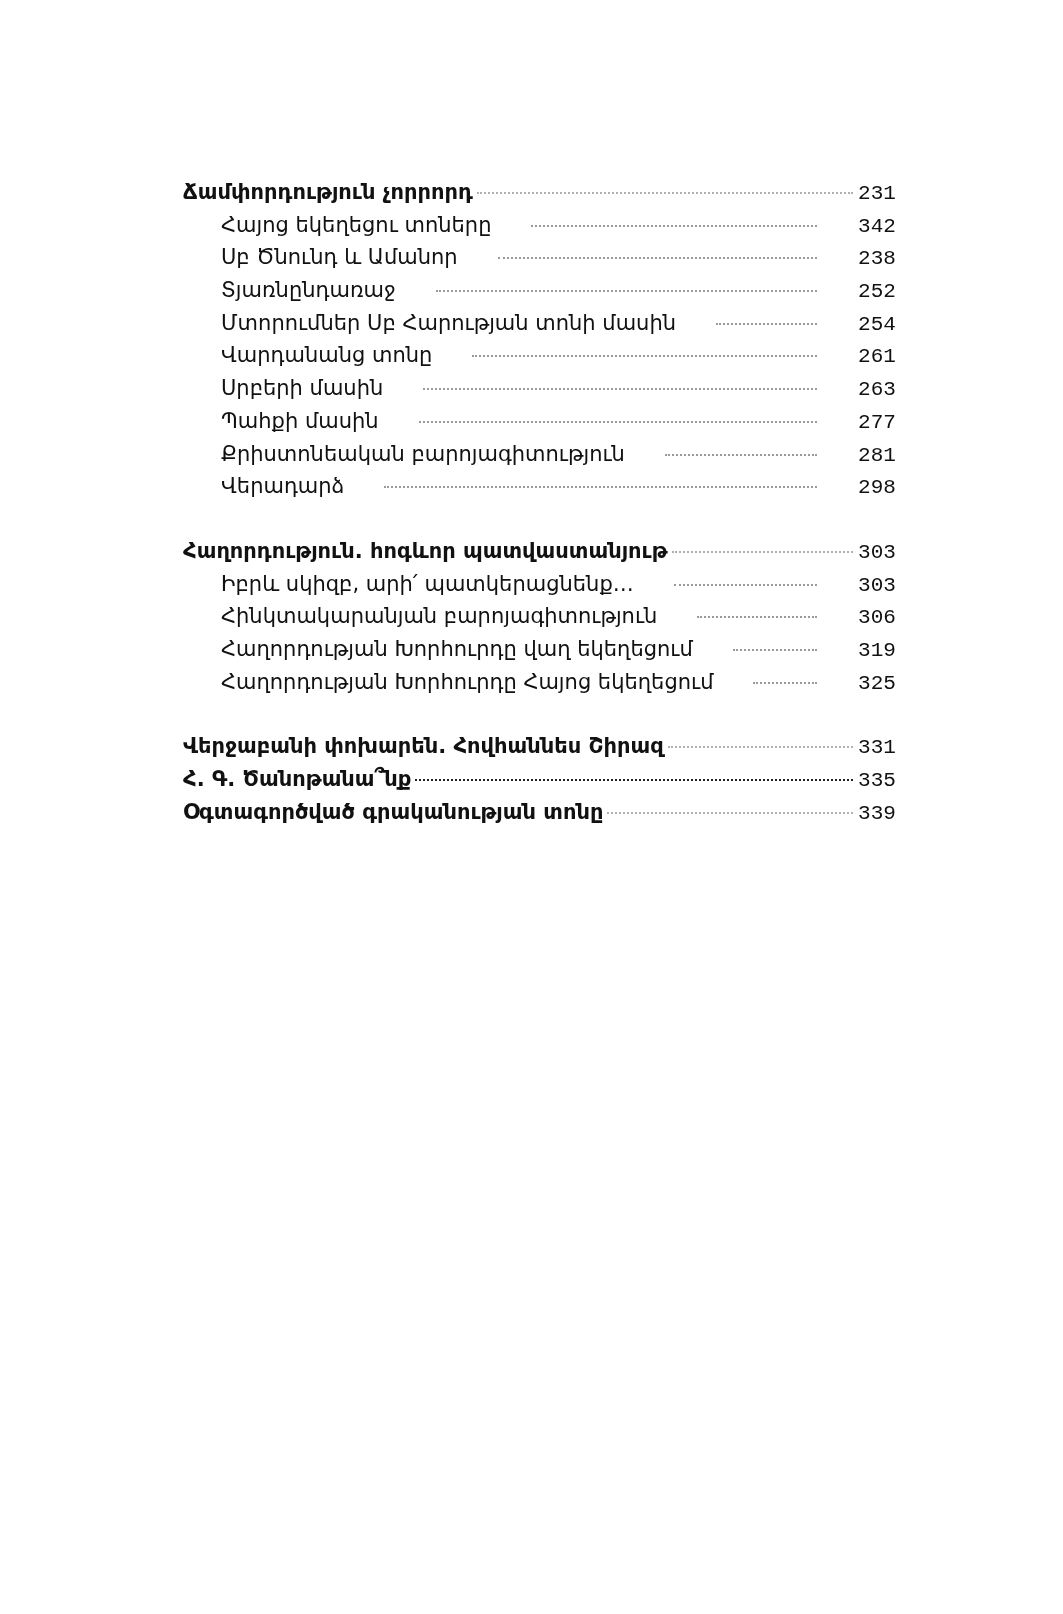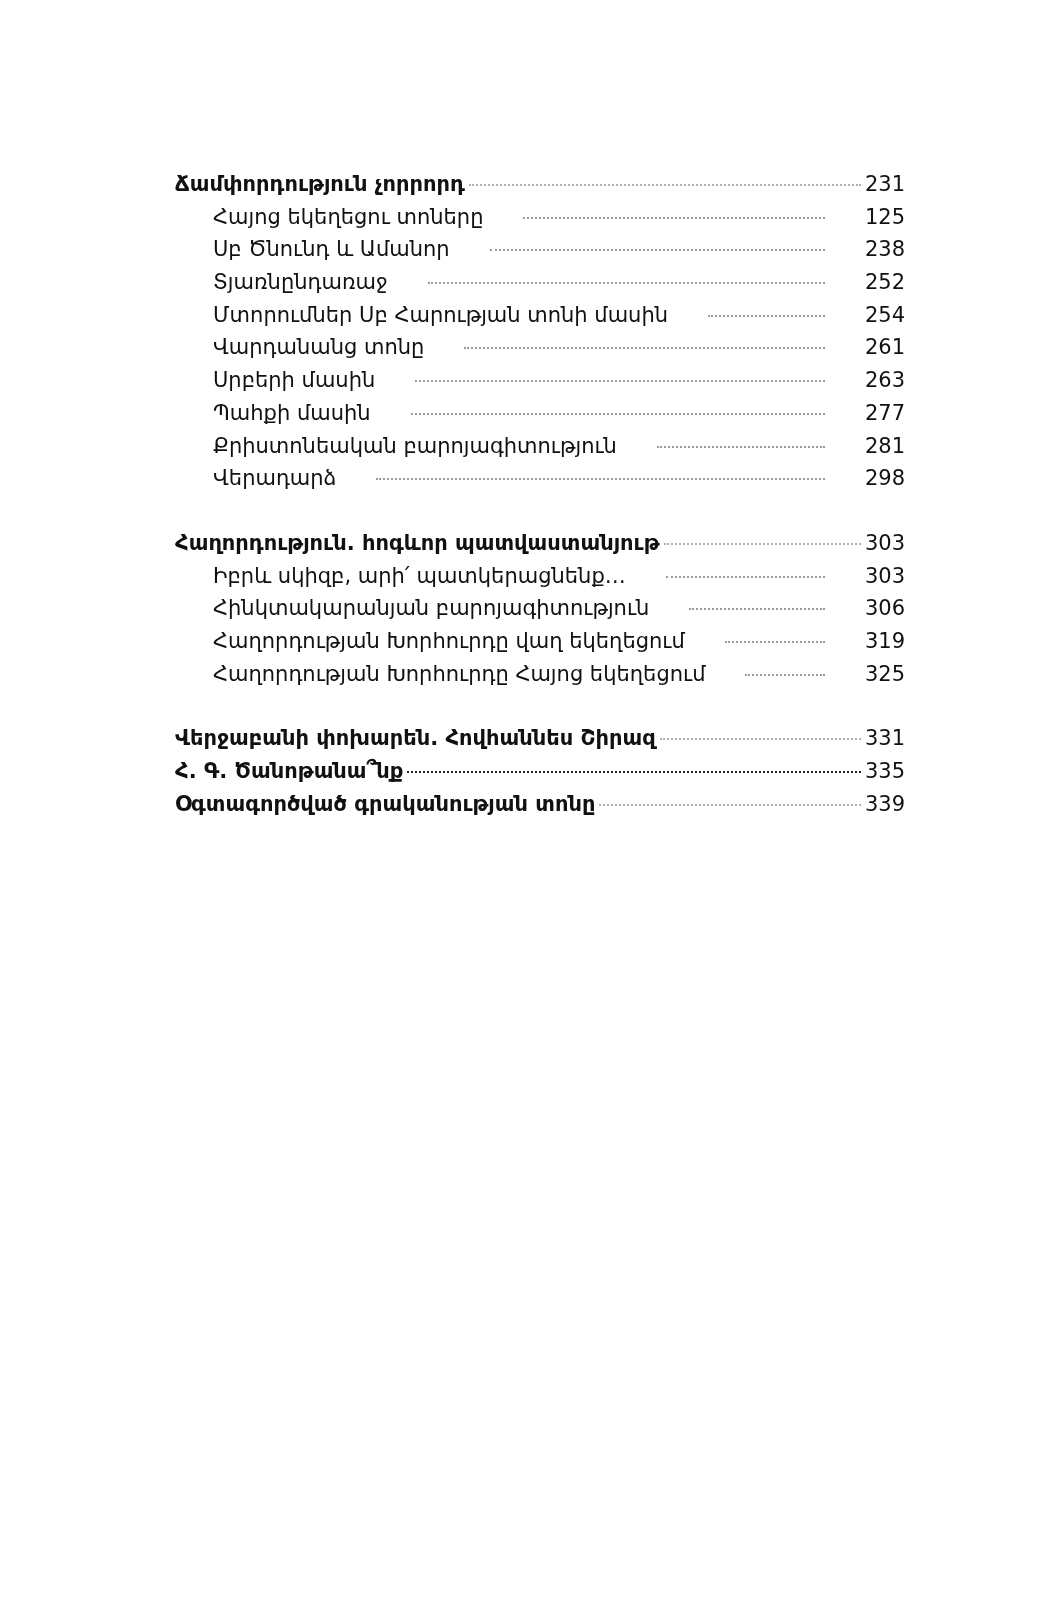--- a/index.html
+++ b/index.html
@@ -15,21 +15,21 @@
       font-family: "DejaVu Sans", "Liberation Sans", sans-serif;
       color: #111111;
     }
     .toc {
       position: absolute;
       left: 175px;
       top: 168px;
       width: 730px;
     }
     .section {
-      margin: 0;
+      margin: 8px;
       padding: 0;
     }
     .section + .section {
       margin-top: 32px;
     }
     .row {
       display: flex;
       align-items: baseline;
       height: 32.7px;
       font-size: 21px;
@@ -58,38 +58,39 @@
     .row.head .leader {
       border-bottom-color: #b0b0b0;
     }
     .row.head.dark-leader .leader {
       border-bottom-color: #222;
     }
     .row .page {
       flex: 0 0 auto;
       font-weight: normal;
       min-width: 40px;
-      text-align: left;
+      text-align: center;
+      font-family: Liberation Mono, monospace;
     }
   </style>
 </head>
 <body>
 
 <div class="toc">
 
   <div class="section">
     <div class="row head">
       <span class="title">Ճամփորդություն չորրորդ</span>
       <span class="leader"></span>
       <span class="page">231</span>
     </div>
     <div class="row sub">
       <span class="title">Հայոց եկեղեցու տոները</span>
       <span class="leader"></span>
-      <span class="page">125</span>
+      <span class="page">342</span>
     </div>
     <div class="row sub">
       <span class="title">Սբ Ծնունդ և Ամանոր</span>
       <span class="leader"></span>
       <span class="page">238</span>
     </div>
     <div class="row sub">
       <span class="title">Տյառնընդառաջ</span>
       <span class="leader"></span>
       <span class="page">252</span>

